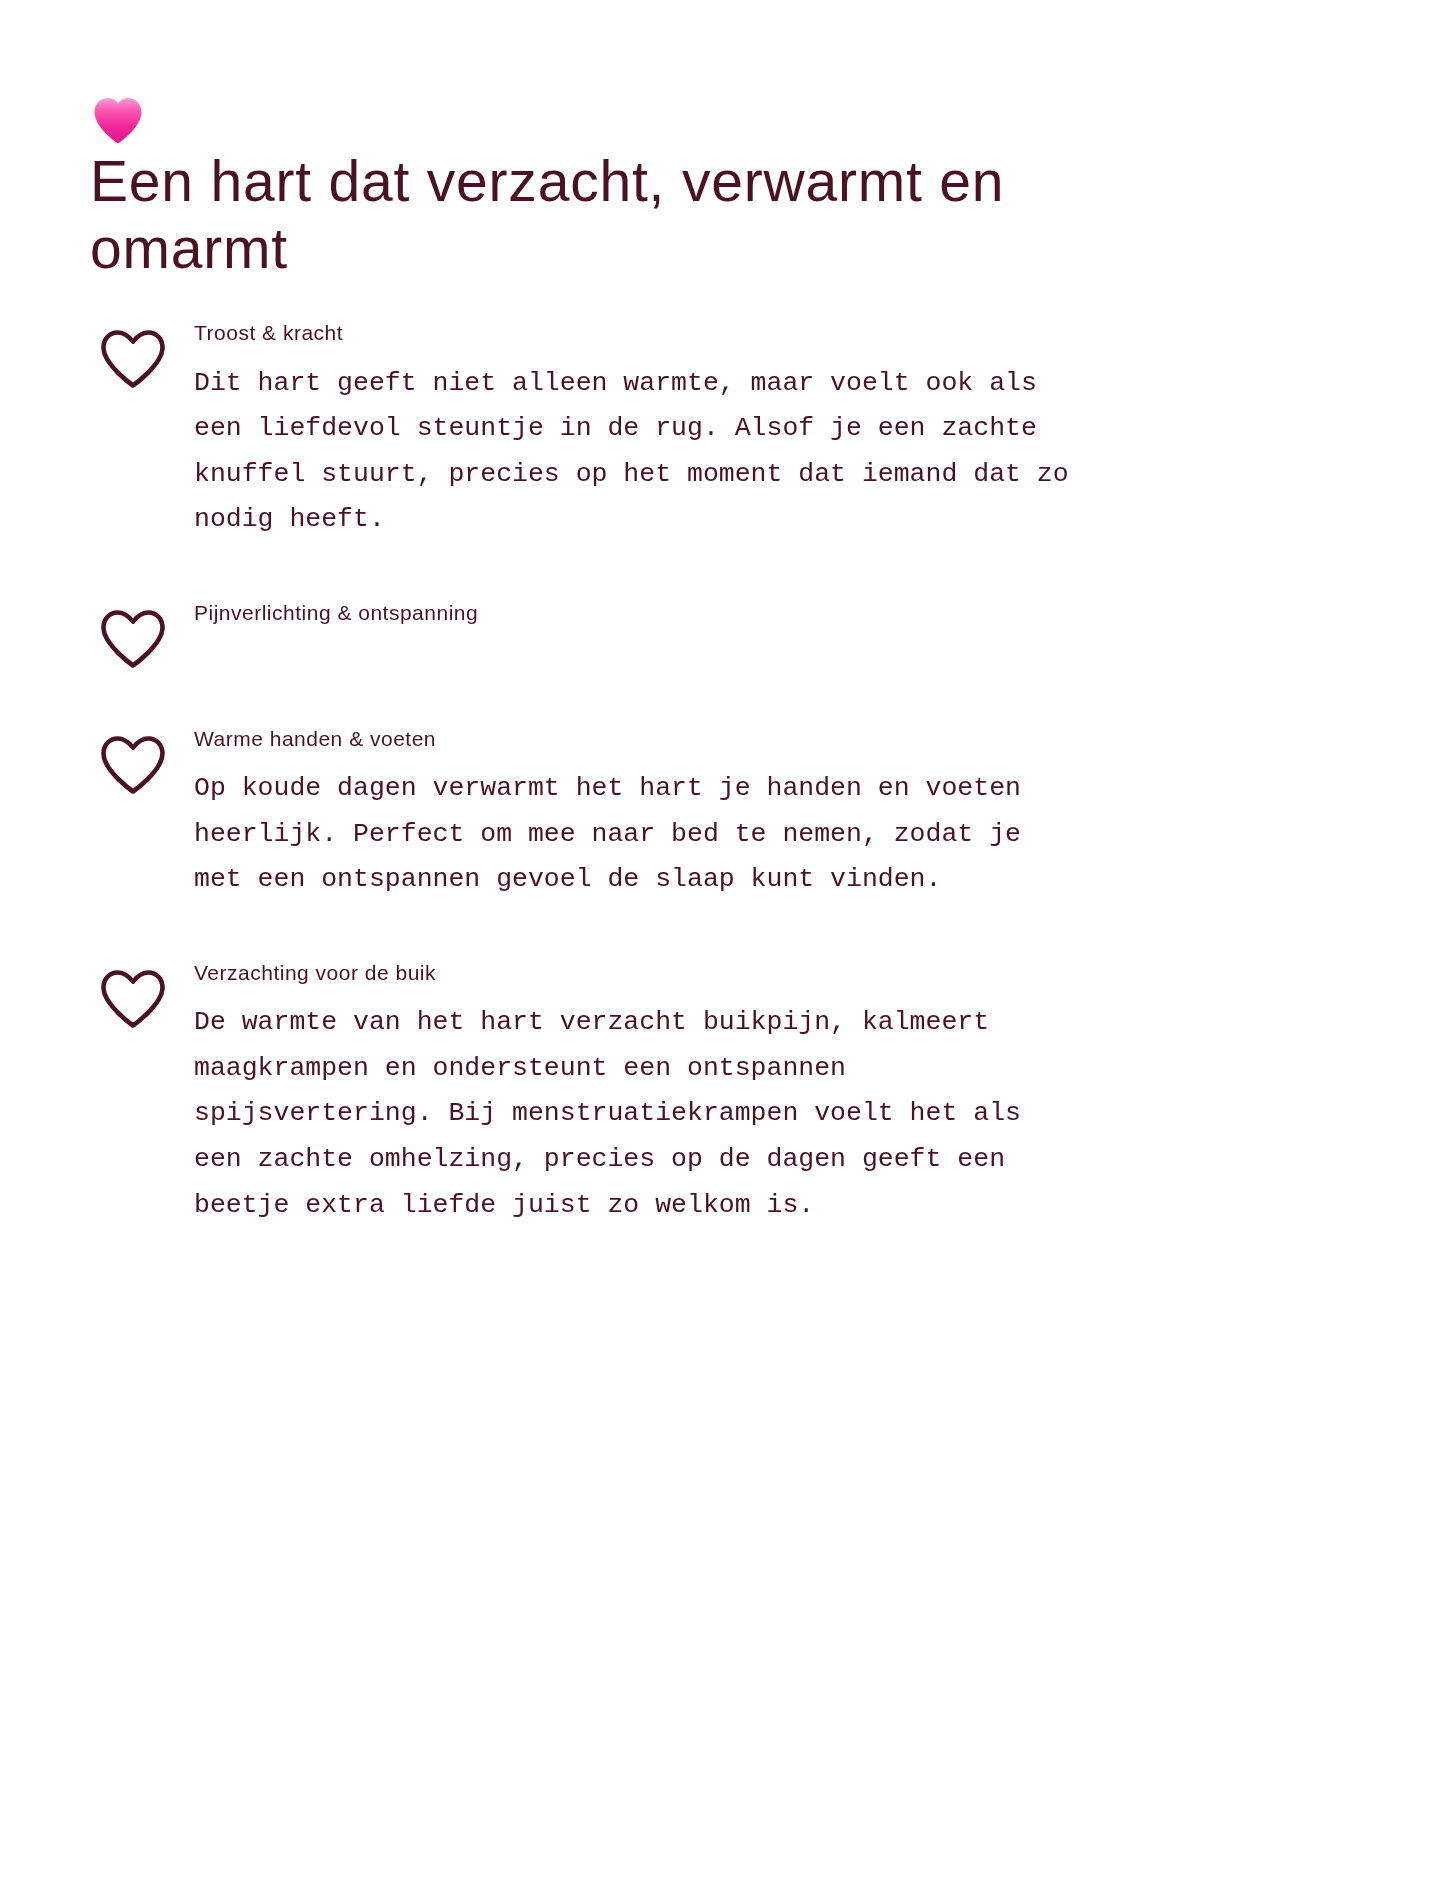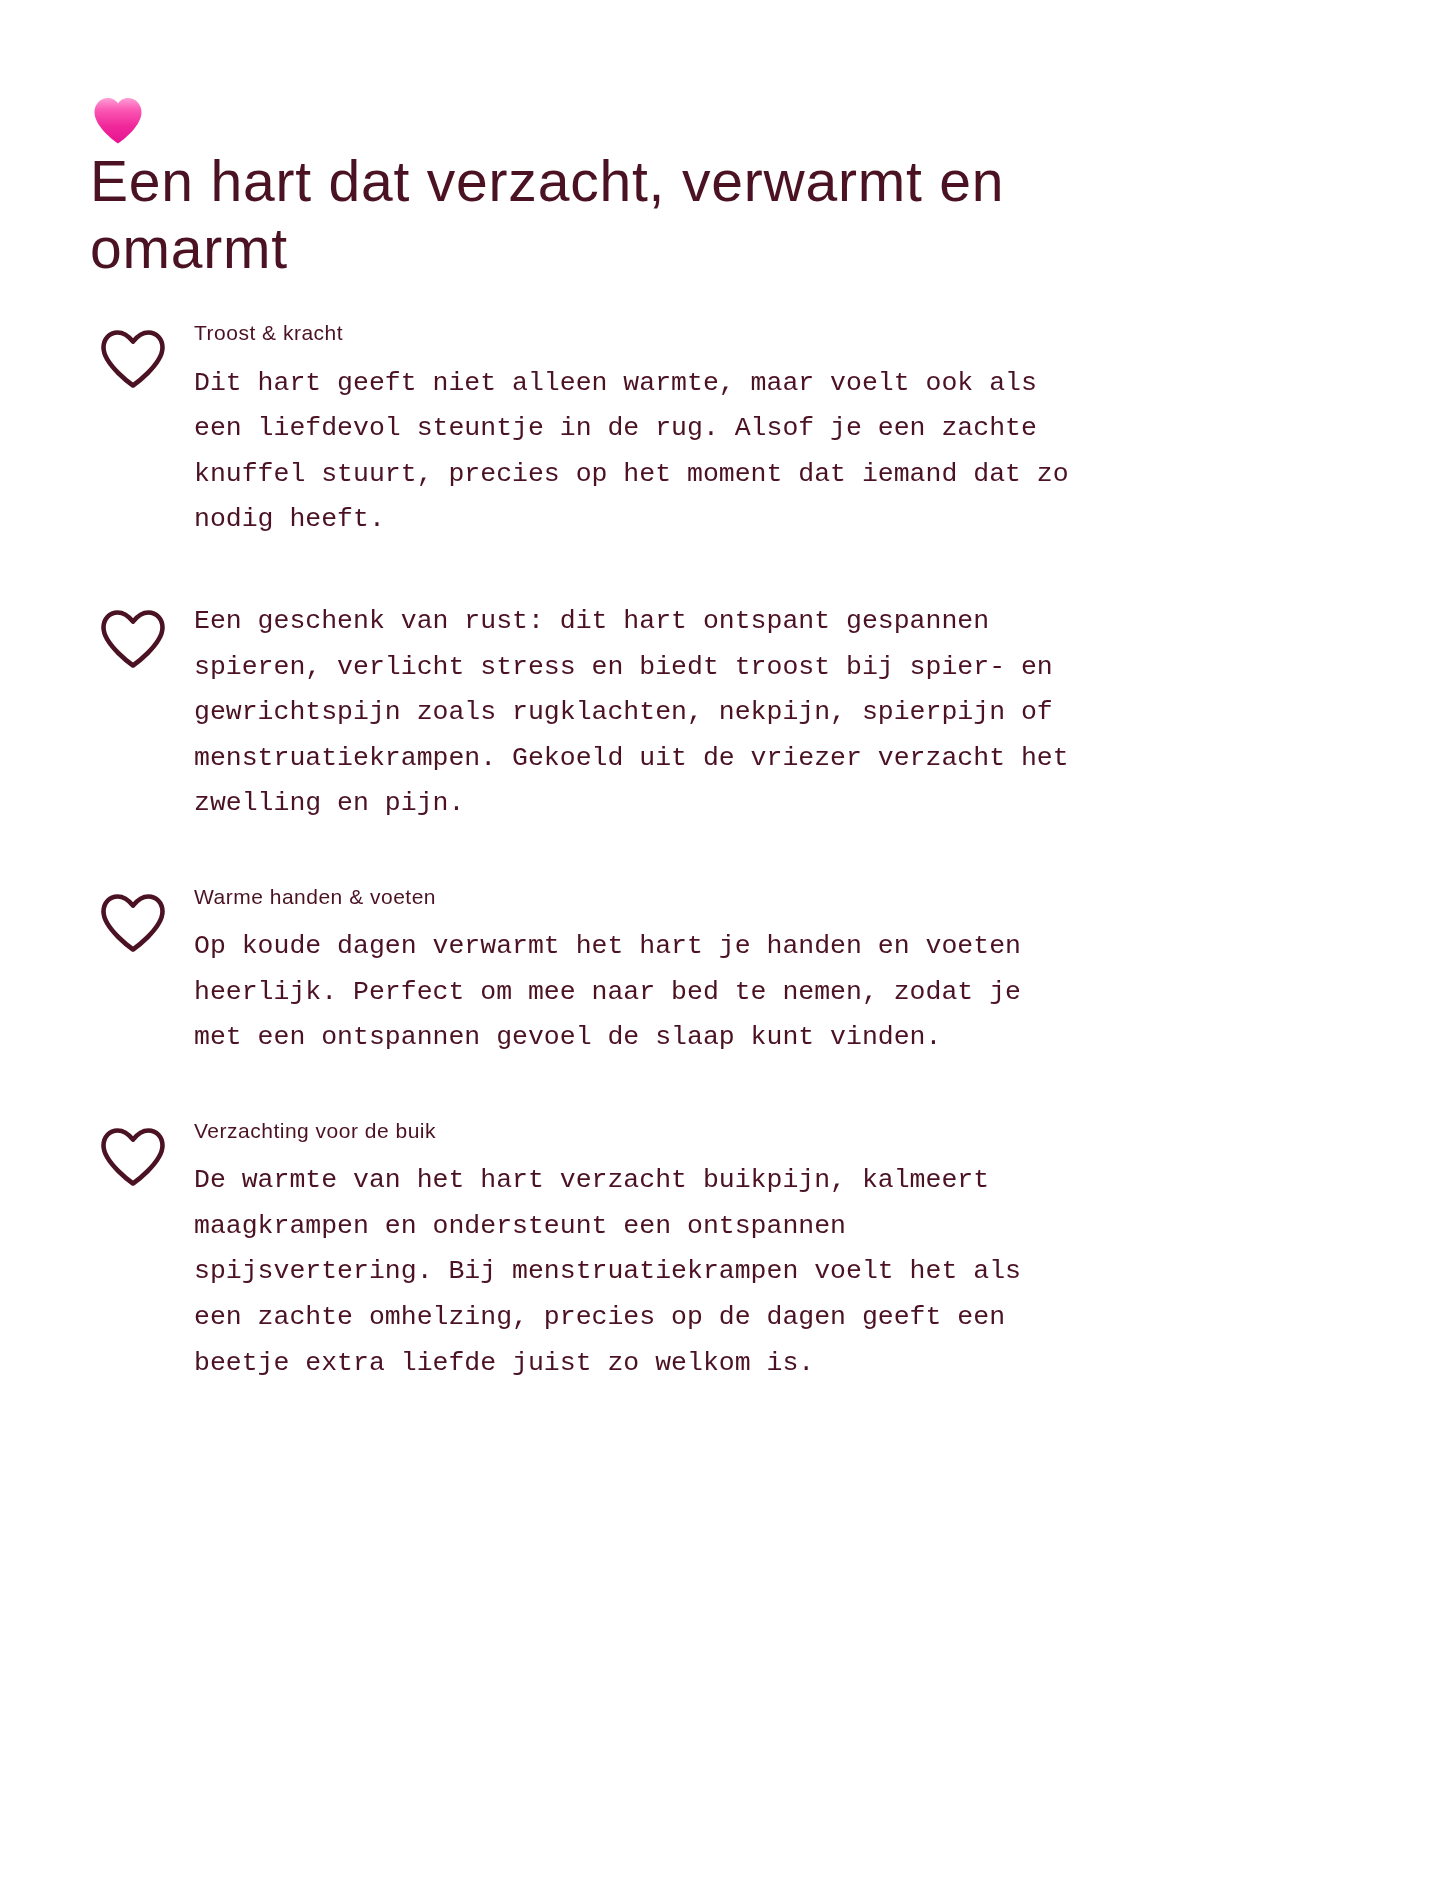--- a/index.html
+++ b/index.html
@@ -151,21 +151,21 @@
       <h2 class="feature-title">Troost &amp; kracht</h2>
       <p class="feature-body">Dit hart geeft niet alleen warmte, maar voelt ook als een liefdevol steuntje in de rug. Alsof je een zachte knuffel stuurt, precies op het moment dat iemand dat zo nodig heeft.</p>
     </li>
 
     <li class="feature-item">
       <span class="feature-icon">
         <svg viewBox="0 0 74 66" xmlns="http://www.w3.org/2000/svg" aria-hidden="true">
           <path d="M37 60.5C37 60.5 7.5 39.8 7.5 22.6 7.5 13.9 13.6 7.5 21.6 7.5c6.6 0 11.4 4.1 15.4 9.1 4-5 8.8-9.1 15.4-9.1 8 0 14.1 6.4 14.1 15.1C66.5 39.8 37 60.5 37 60.5Z" fill="none" stroke="#4b1223" stroke-width="4.6" stroke-linecap="round" stroke-linejoin="round"></path>
         </svg>
       </span>
-      <p class="feature-body">Een geschenk van rust: dit hart ontspant gespannen spieren, verlicht stress en biedt troost bij spier- en gewrichtspijn zoals rugklachten, nekpijn, spierpijn of menstruatiekrampen. Gekoeld uit de vriezer verzacht het zwelling en pijn.</p>
+      <h2 class="feature-title">Pijnverlichting &amp; ontspanning</h2>
     </li>
 
     <li class="feature-item">
       <span class="feature-icon">
         <svg viewBox="0 0 74 66" xmlns="http://www.w3.org/2000/svg" aria-hidden="true">
           <path d="M37 60.5C37 60.5 7.5 39.8 7.5 22.6 7.5 13.9 13.6 7.5 21.6 7.5c6.6 0 11.4 4.1 15.4 9.1 4-5 8.8-9.1 15.4-9.1 8 0 14.1 6.4 14.1 15.1C66.5 39.8 37 60.5 37 60.5Z" fill="none" stroke="#4b1223" stroke-width="4.6" stroke-linecap="round" stroke-linejoin="round"></path>
         </svg>
       </span>
       <h2 class="feature-title">Warme handen &amp; voeten</h2>
       <p class="feature-body">Op koude dagen verwarmt het hart je handen en voeten heerlijk. Perfect om mee naar bed te nemen, zodat je met een ontspannen gevoel de slaap kunt vinden.</p>

